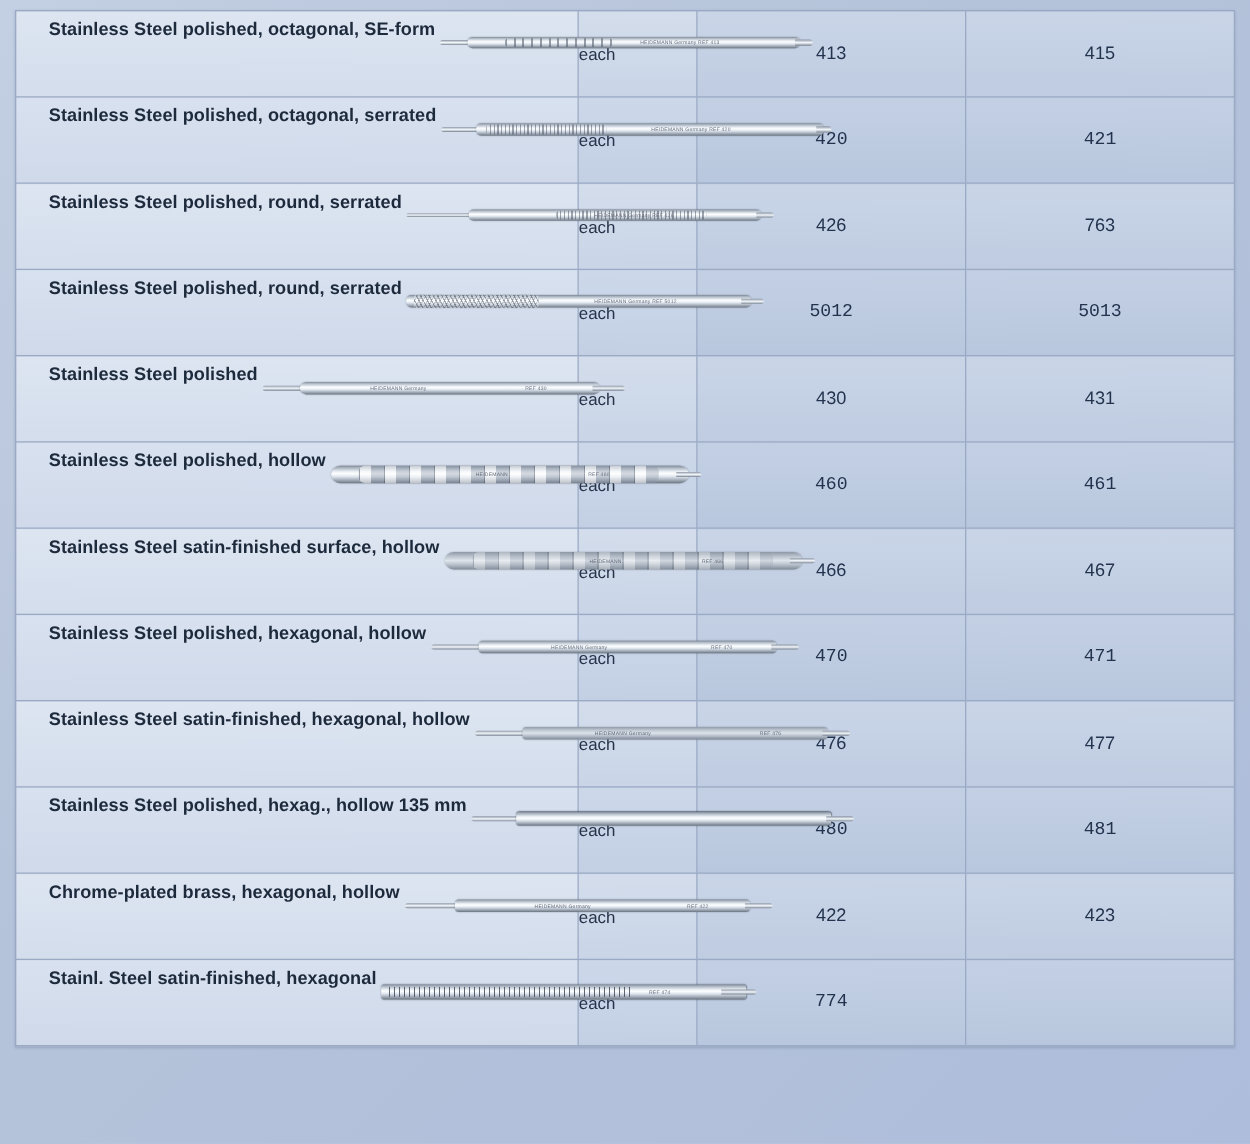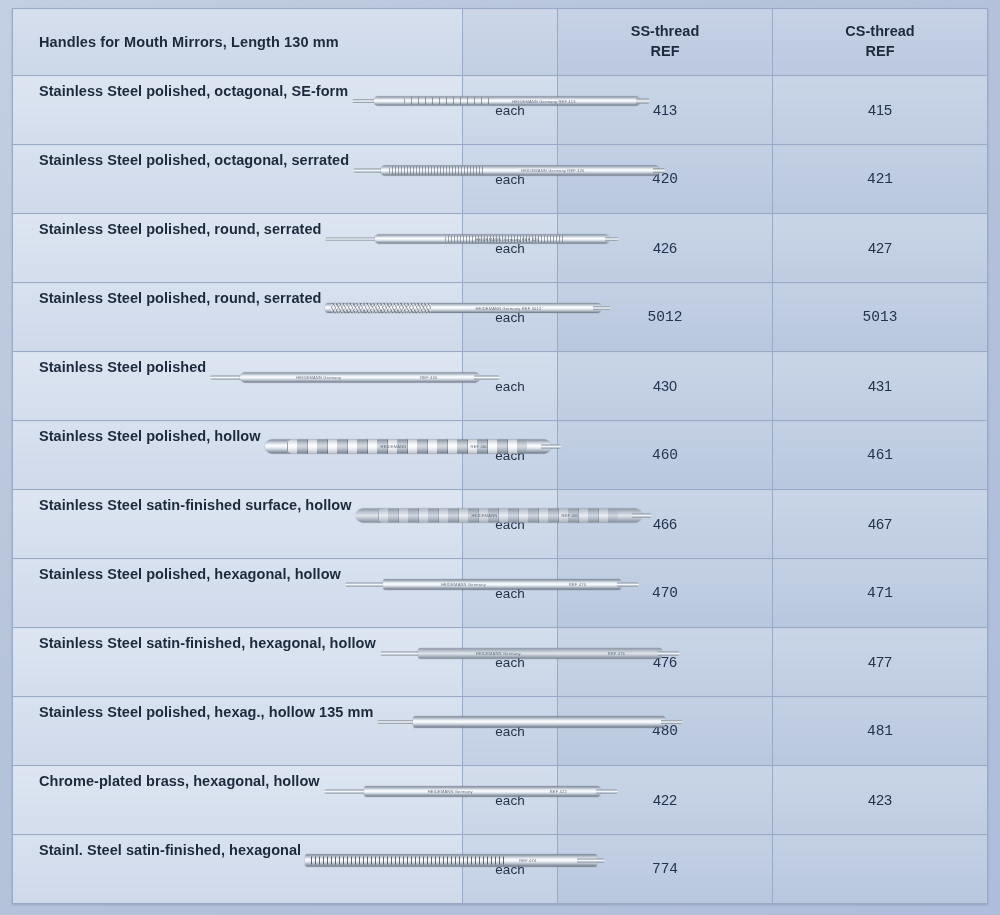--- a/index.html
+++ b/index.html
@@ -66,21 +66,20 @@
   }
 
   
   td.desc {
     background: linear-gradient(180deg, #dde5f1 0%, #d3ddec 100%);
     height: 68px;
     padding: 0;
   }
   td.unit {
     background: linear-gradient(180deg, #d3ddec 0%, #c9d5e7 100%);
-    text-align: center;
     font-size: 13.5px;
     color: #2a3span;
     color: #253248;
   }
   td.ref {
     background: linear-gradient(180deg, #c9d5e7 0%, #bfcce1 100%);
     text-align: center;
     font-size: 14.5px;
     color: #23334d;
   }
@@ -208,40 +207,20 @@
 
 <div id="page">
   <table class="catalog">
     <colgroup>
       <col class="c-desc">
       <col class="c-unit">
       <col class="c-ss">
       <col class="c-cs">
     </colgroup>
     <tbody>
-      <tr class="head">
-        <td class="desc-head">
-          <div class="head-title">Handles for Mouth Mirrors, Length 130 mm</div>
-        </td>
-        <td>
-          <div class="ref-title"></div>
-        </td>
-        <td class="ref-head">
-          <div class="ref-title">
-            <span>SS-thread</span><br>
-            <span>REF</span>
-          </div>
-        </td>
-        <td class="ref-head">
-          <div class="ref-title">
-            <span>CS-thread</span><br>
-            <span>REF</span>
-          </div>
-        </td>
-      </tr>
 
       <tr>
         <td class="desc">
           <div class="desc-inner">
             <div class="desc-label">Stainless Steel polished, octagonal, SE-form</div>
             <div class="handle-wrap">
               <div class="handle" style="width:296px;height:10px;">
                 <div class="tip-left" style="left:0;width:26px;height:4px;border-radius:2px 0 0 2px;"></div>
                 <div class="shaft" style="left:22px;width:266px;height:9px;"></div>
                 <div class="rings" style="left:52px;width:86px;height:7px;"></div>
@@ -286,21 +265,21 @@
                 <div class="shaft" style="left:50px;width:234px;height:9px;"></div>
                 <div class="fine-serr" style="left:120px;width:120px;height:7px;"></div>
                 <div class="brand" style="left:150px;">HEIDEMANN Germany  REF 426</div>
                 <div class="tip-right" style="left:280px;width:14px;height:4px;border-radius:0 2px 2px 0;"></div>
               </div>
             </div>
           </div>
         </td>
         <td class="unit">each</td>
         <td class="ref">426</td>
-        <td class="ref">427</td>
+        <td class="ref">763</td>
       </tr>
 
       <tr class="alt">
         <td class="desc">
           <div class="desc-inner">
             <div class="desc-label">Stainless Steel polished, round, serrated</div>
             <div class="handle-wrap">
               <div class="handle" style="width:286px;height:12px;">
                 <div class="shaft" style="left:0;width:276px;height:10px;"></div>
                 <div class="knurl" style="left:6px;width:100px;height:11px;"></div>

